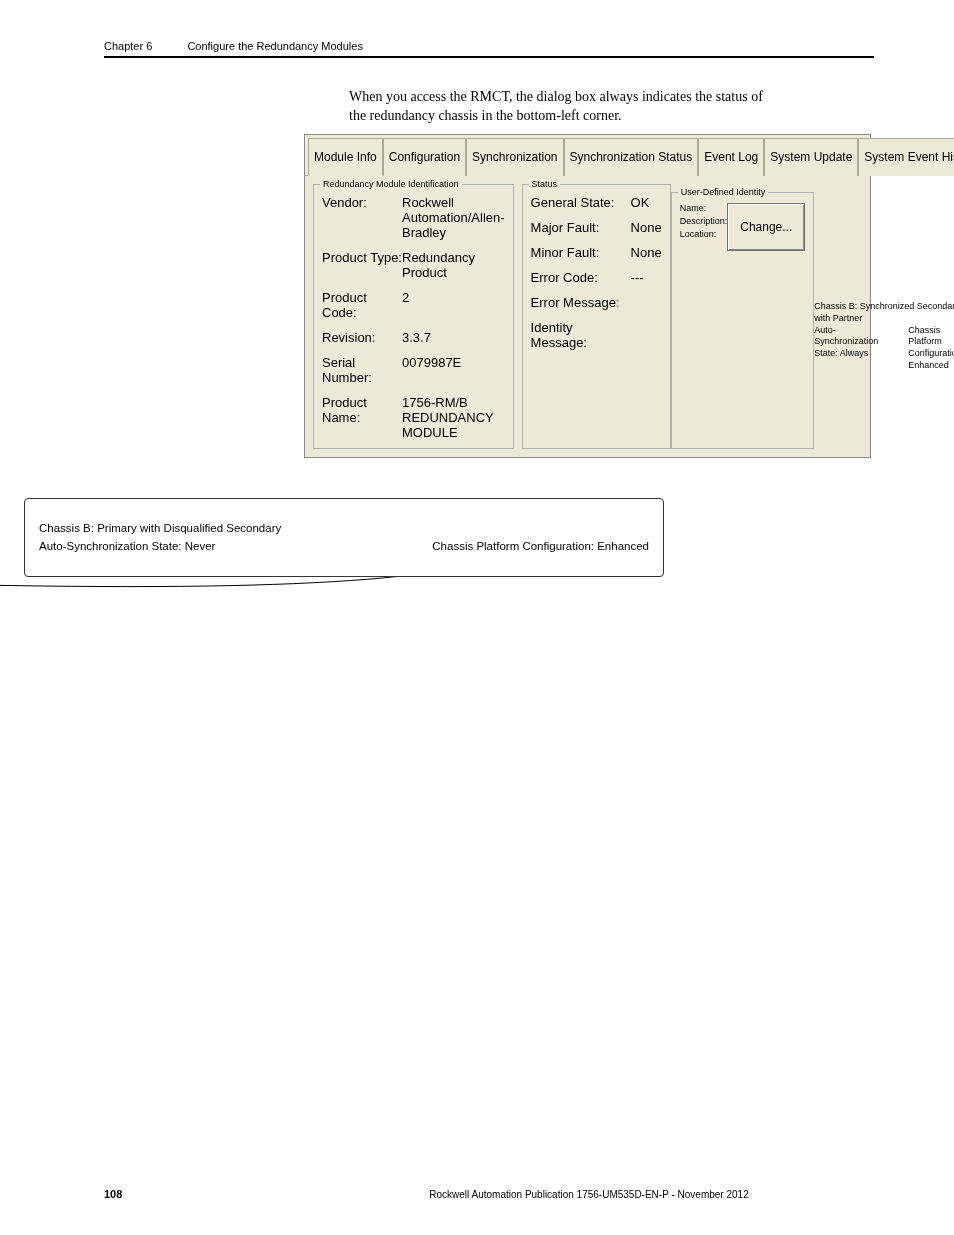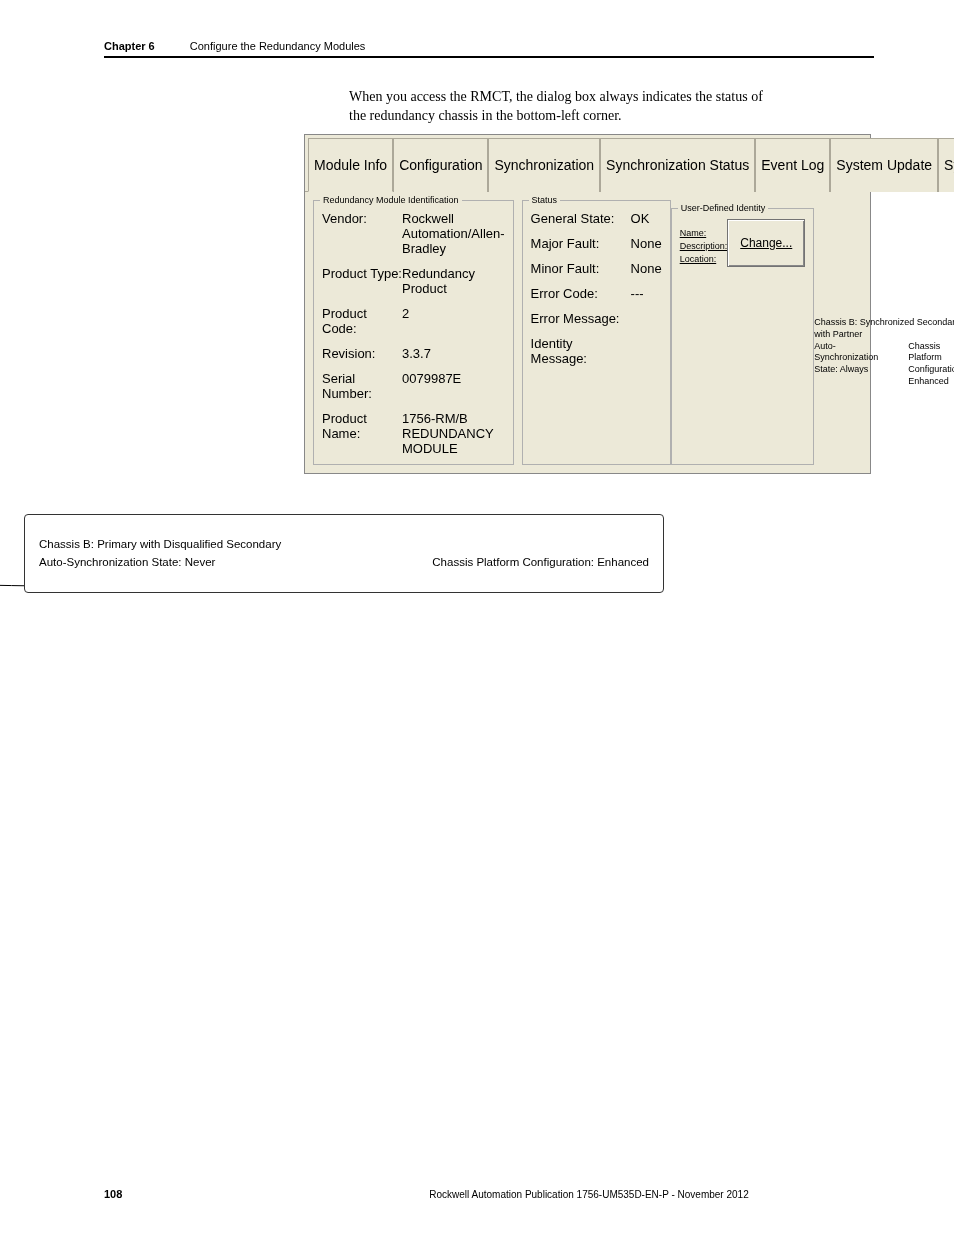--- a/index.html
+++ b/index.html
@@ -14,21 +14,21 @@
     padding: 40px 80px 40px 104px;
     box-sizing: border-box;
     position: relative;
     min-height: 1235px;
   }
   .header-line {
     font-size: 11px;
     margin-bottom: 4px;
   }
   .header-line .chapter-num {
-    font-weight: bold;
+    font-weight: normal;
   }
   .header-line .chapter-title {
     font-weight: normal;
     margin-left: 12px;
     padding-left: 20px;
   }
   .thick-rule {
     border: none;
     border-top: 2px solid #000;
     margin: 0 0 30px 0;
@@ -53,27 +53,27 @@
     color: #000;
     position: relative;
   }
   .tabs {
     display: flex;
     border-bottom: 1px solid #aca899;
     padding: 2px 3px 0 3px;
     gap: 0;
   }
   .tab {
-    padding: 18px 5px;
+    padding: 11px 5px;
     border: 1px solid #aca899;
     border-bottom: none;
     background: #ece9d8;
     position: relative;
     top: 1px;
-    font-size: 14px;
+    font-size: 12px;
     margin-right: 0px;
     white-space: nowrap;
   }
   .tab.active {
     background: #ece9d8;
     border-bottom: 1px solid #ece9d8;
     z-index: 2;
   }
   .tab.inactive {
     background: #ece9d8;
@@ -126,23 +126,22 @@
     position: absolute;
     top: -6px;
     left: 6px;
     background: #ece9d8;
     padding: 0 3px;
     font-size: 9px;
   }
   .identity-row {
     display: flex;
     justify-content: space-between;
-    align-items: flex-end;
-    font-size: 9px;
-    text-decoration: underline;
+    align-items: flex-start;
+    font-size: 9px;
   }
   .identity-labels div {
     margin-bottom: 3px;
   }
   .winbtn {
     border: 1px solid #737373;
     background: #ece9d8;
     padding: 16px 12px;
     font-size: 12px;
     font-family: Tahoma, Arial, sans-serif;

